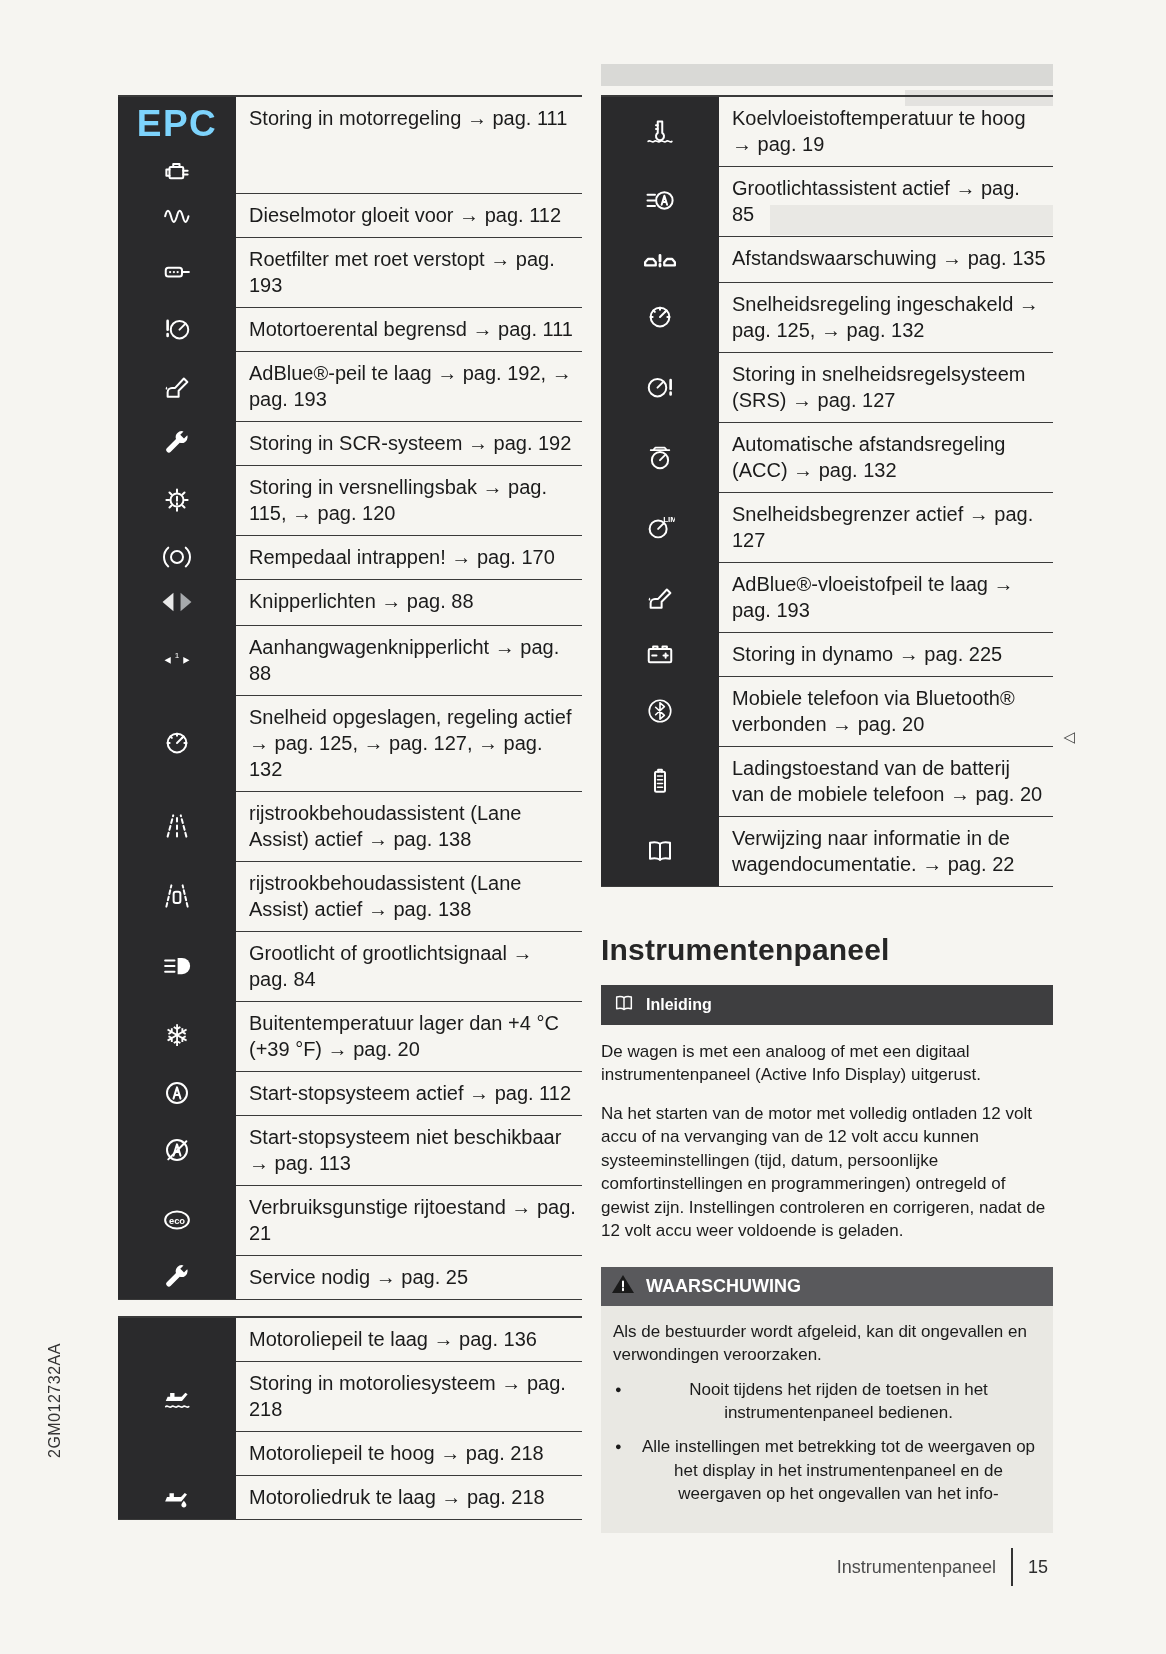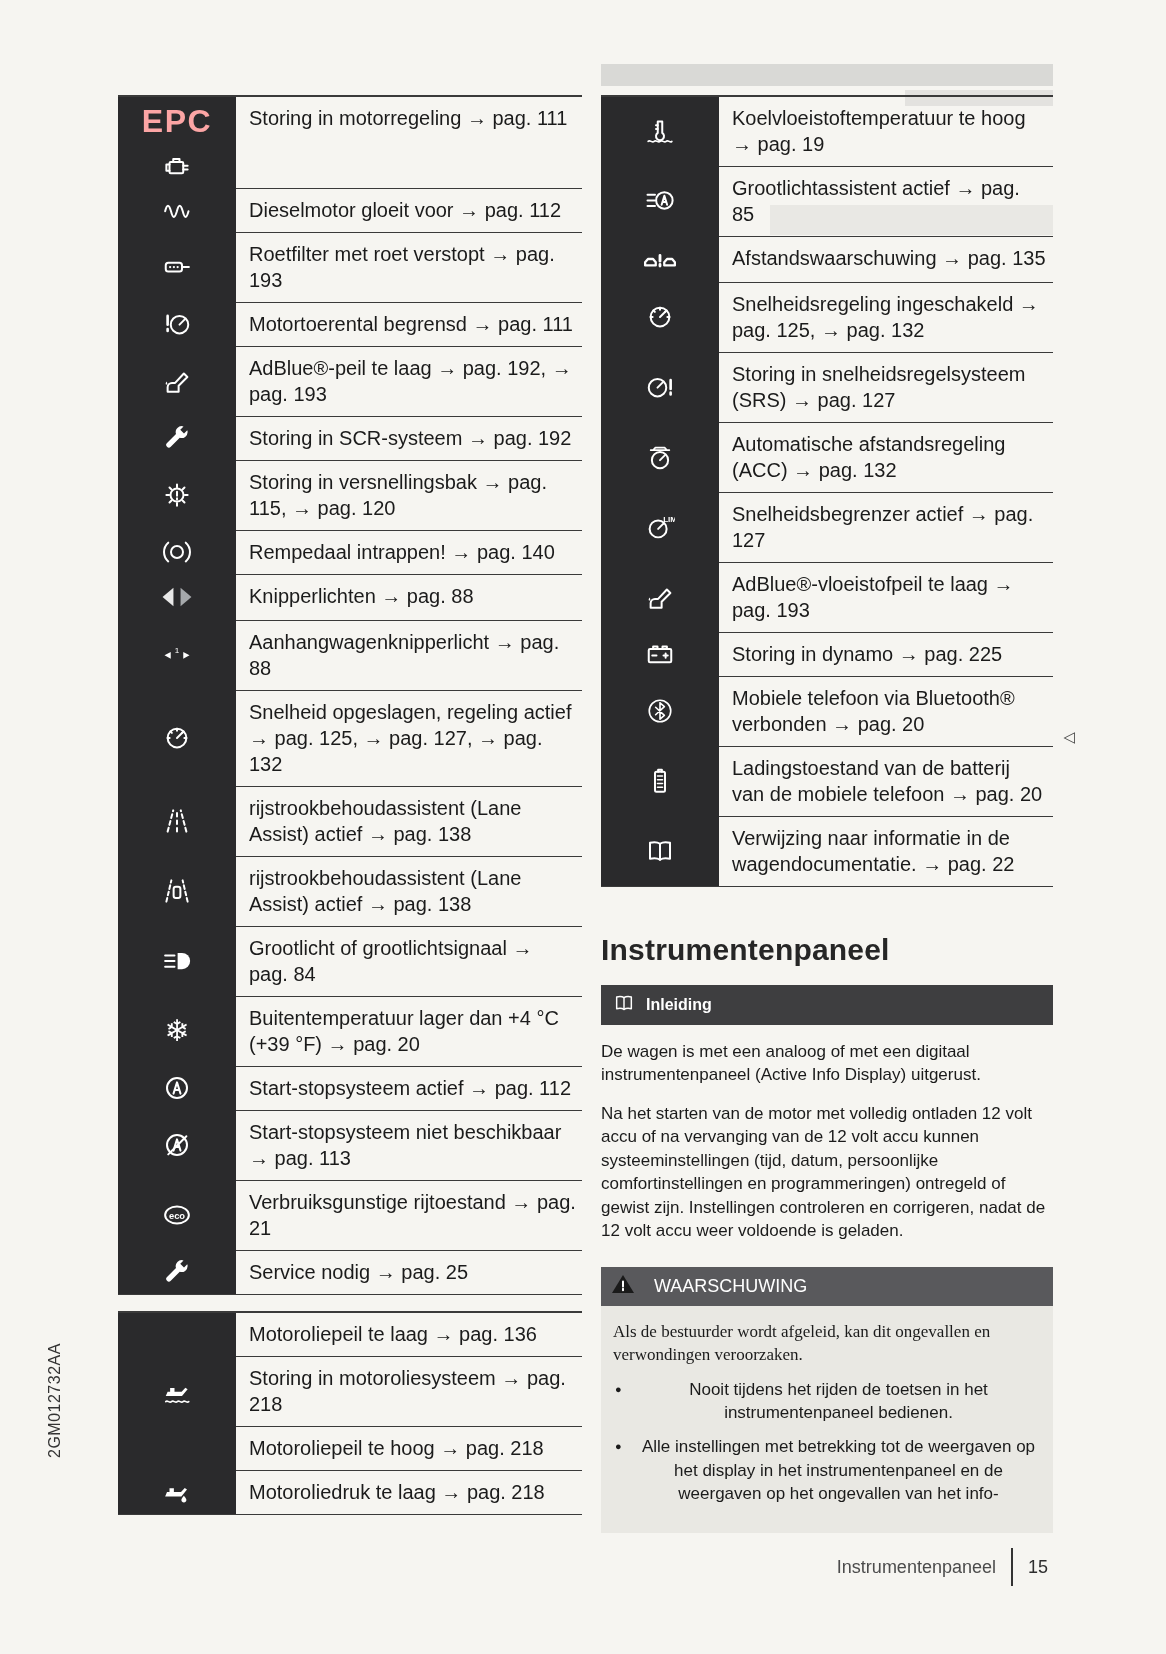--- a/index.html
+++ b/index.html
@@ -13,38 +13,38 @@
 
   
   .itable{border-top:2px solid var(--rule-color,#2f2f2f);border-bottom:1px solid var(--rule-color,#3a3a3a);}
   .itable.gap{margin-top:16px;}
   .irow{display:flex;align-items:stretch;}
   .icell{flex:0 0 118px;width:118px;background:var(--icon-strip-bg,#2a2a2c);
          display:flex;align-items:center;justify-content:center;padding:6px 0;}
   .tcell{flex:1;padding:8px 6px 9px 13px;font-size:20px;line-height:1.3;
          border-top:1px solid var(--rule-color,#3a3a3a);}
   .irow:first-child .tcell{border-top:none;}
-  .epc{color:#fca5a5;font-weight:bold;font-size:32px;letter-spacing:1.5px;}
+  .epc{color:#7dd3fc;font-weight:bold;font-size:37px;letter-spacing:1.5px;}
   .glyph{color:#fff;line-height:1;}
 
   
   .endmark{position:absolute;right:-22px;font-size:15px;color:#444;}
 
   
   h1{font-size:30px;font-weight:bold;color:#262626;margin:46px 0 18px;letter-spacing:.2px;}
   .secbar{background:var(--section-header-bg,#3e3e40);color:#fff;font-size:16px;font-weight:bold;
           padding:7px 12px;display:flex;align-items:center;gap:11px;}
   .para{font-size:17px;line-height:1.38;margin:15px 0;}
 
   
   .warnbox{margin-top:24px;}
-  .warnhead{background:var(--warning-header-bg,#59595c);color:#fff;font-weight:normal;font-size:18px;
-            padding:5px 10px;display:flex;align-items:center;gap:19px;}
+  .warnhead{background:var(--warning-header-bg,#59595c);color:#fff;font-weight:bold;font-size:18px;
+            padding:5px 10px;display:flex;align-items:center;gap:11px;}
   .warnbody{background:var(--warning-body-bg,#e9e8e3);padding:11px 12px 16px;font-size:17px;line-height:1.38;}
-  .warnbody p{margin:3px 0 11px;font-family:Liberation Serif, serif;}
+  .warnbody p{margin:3px 0 11px;}
   .warnbody ul{margin:0;padding:0;list-style:none;}
   .warnbody li{position:relative;padding-left:23px;margin:11px 0;text-align:center;}
   .warnbody li::before{content:"●";position:absolute;left:2px;top:4px;font-size:11px;color:#1b1b1b;}
 
   
   .footer{position:absolute;left:601px;right:118px;top:1548px;display:flex;
           justify-content:flex-end;align-items:center;gap:15px;font-size:18px;color:#4c4c4c;}
   .frule{width:2px;height:38px;background:#333;display:inline-block;}
   .pnum{color:#2e2e2e;}
 
@@ -142,21 +142,21 @@
           </div>
           <div class="tcell">Storing in versnellingsbak → pag. 115, → pag. 120</div>
         </div>
         <div class="irow">
           <div class="icell">
             <svg viewBox="0 0 24 24" width="30" height="30" fill="none" stroke="#fff" stroke-width="1.6" stroke-linecap="round" stroke-linejoin="round">
               <circle cx="12" cy="12" r="4.8"></circle>
               <path d="M5 4.5a10 10 0 0 0 0 15M19 4.5a10 10 0 0 1 0 15"></path>
             </svg>
           </div>
-          <div class="tcell">Rempedaal intrappen! → pag. 140</div>
+          <div class="tcell">Rempedaal intrappen! → pag. 170</div>
         </div>
         <div class="irow">
           <div class="icell">
             <svg viewBox="0 0 24 24" width="34" height="34" fill="none" stroke="#fff" stroke-width="1.6" stroke-linecap="round" stroke-linejoin="round">
               <path d="M9.5 5.5v13L1.8 12z" fill="#e9e9e9" stroke="none"></path>
               <path d="M14.5 5.5v13l7.7-6.5z" fill="#a6a9ac" stroke="none"></path>
             </svg>
           </div>
           <div class="tcell">Knipperlichten → pag. 88</div>
         </div>

